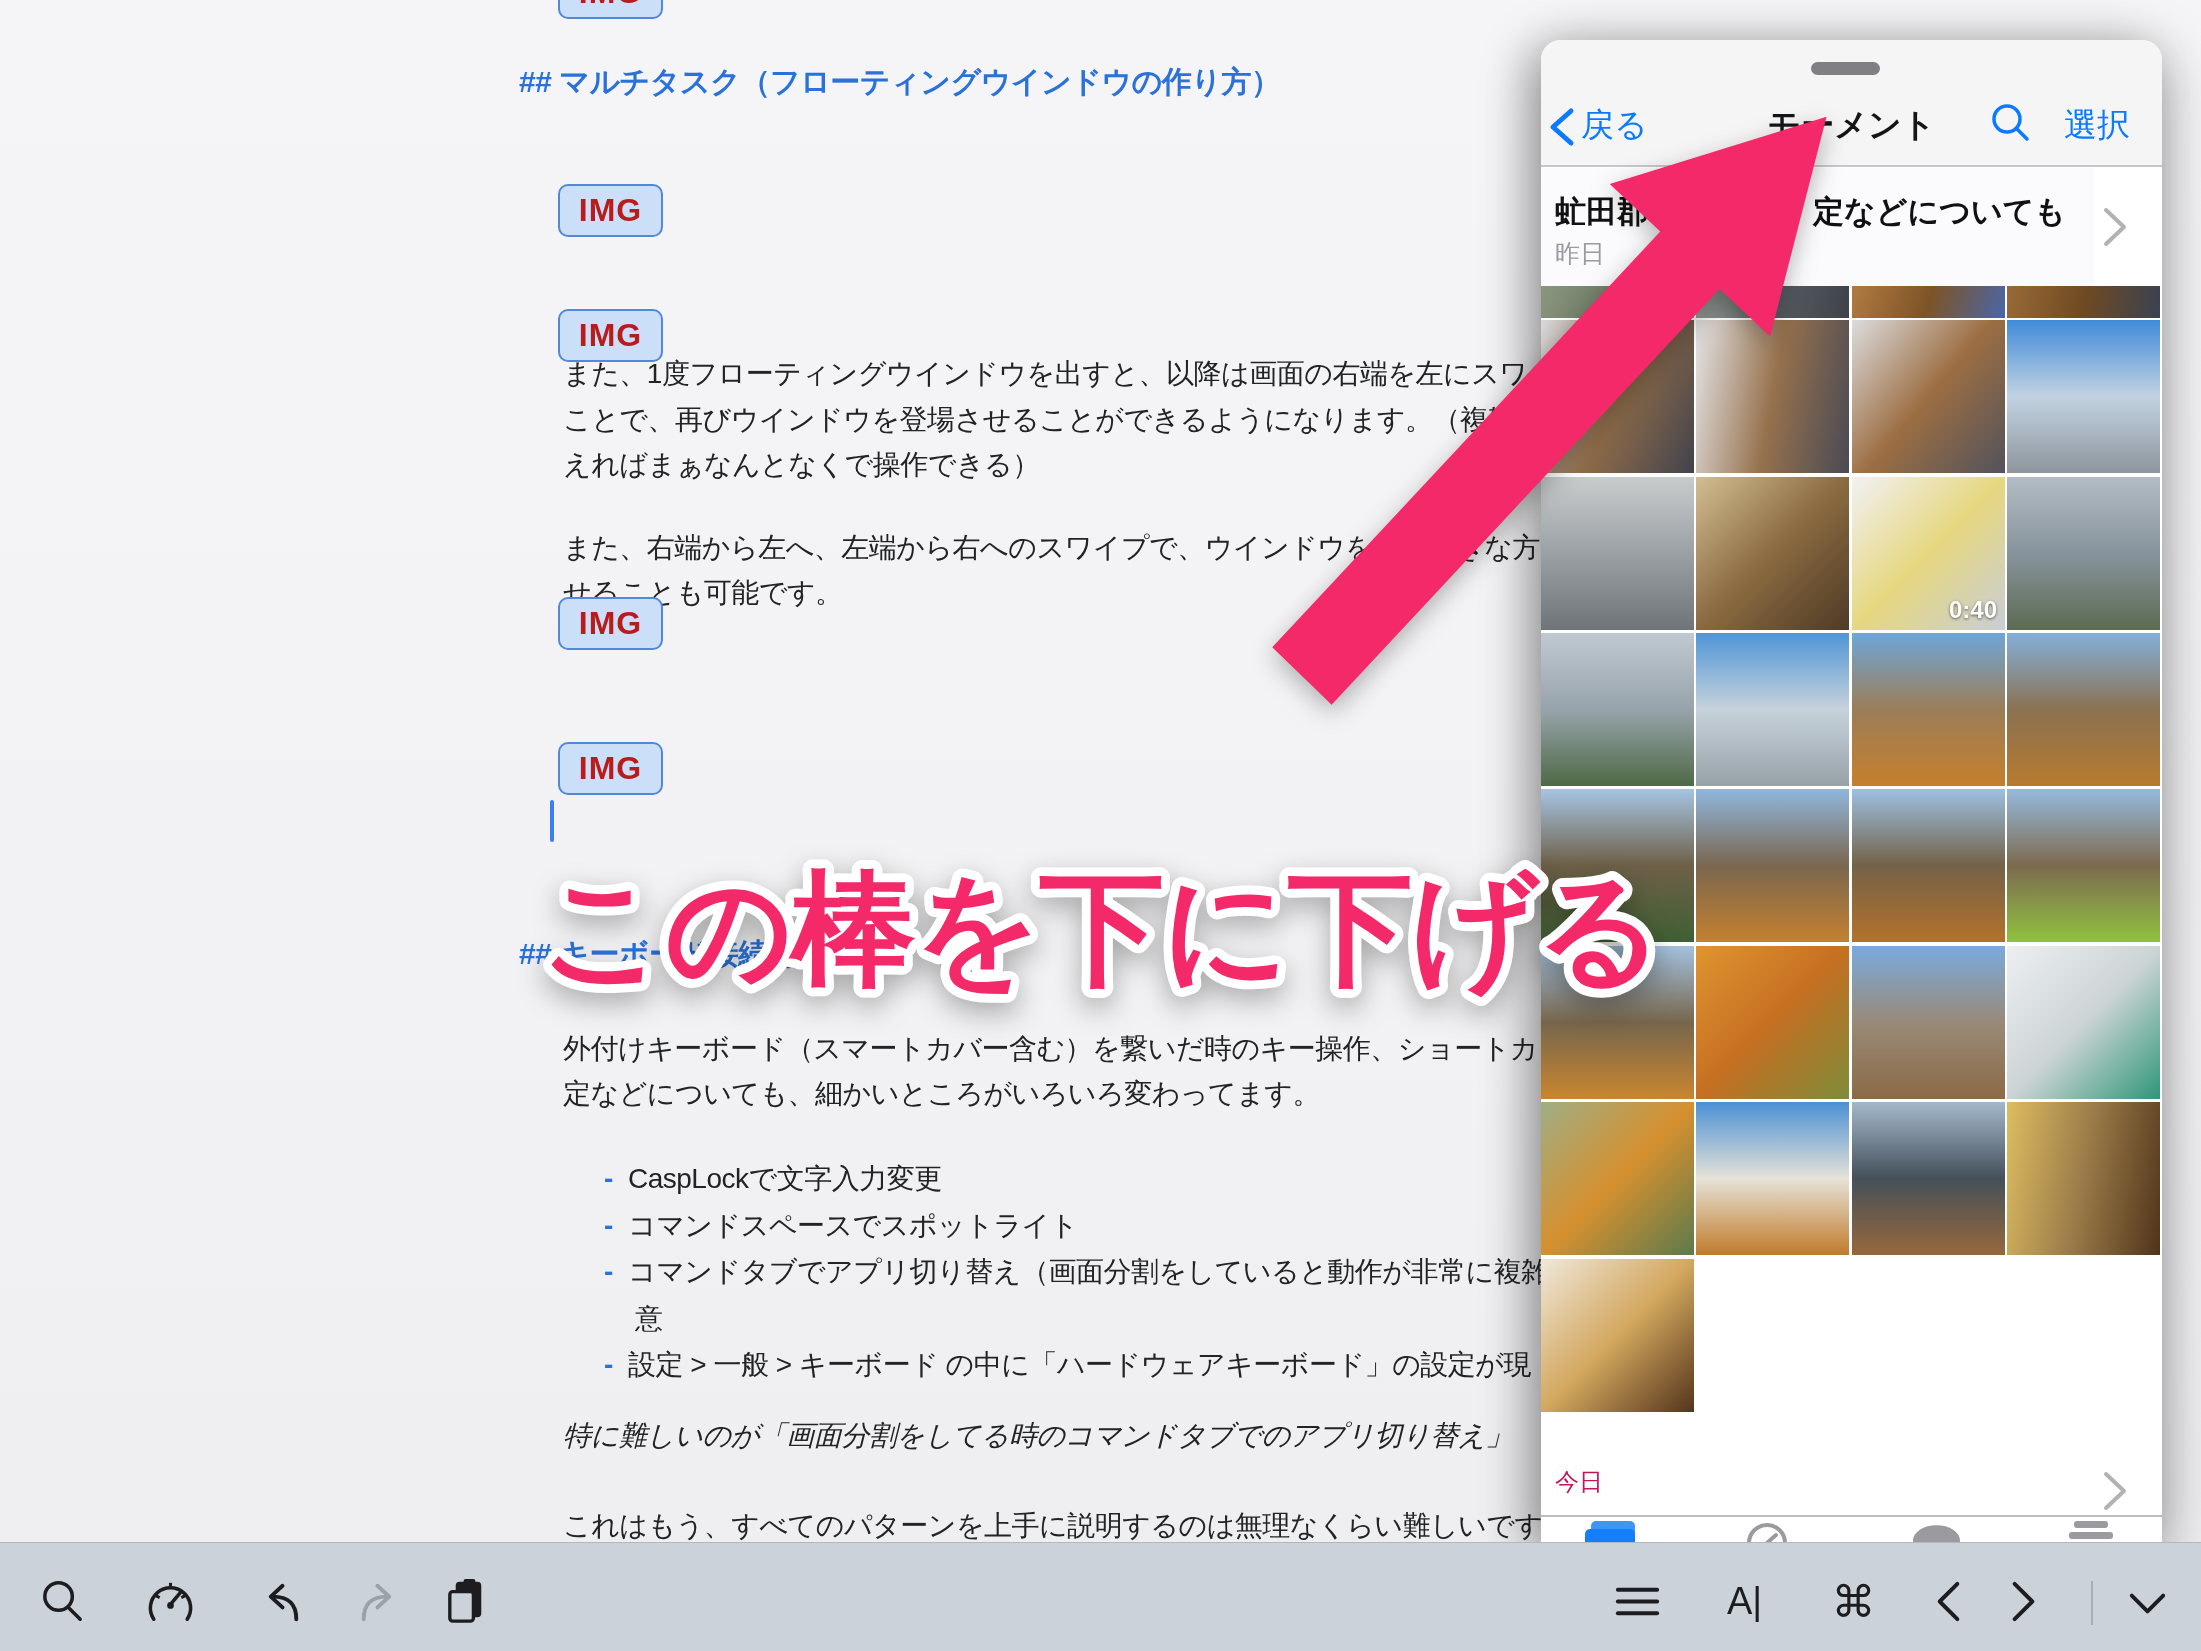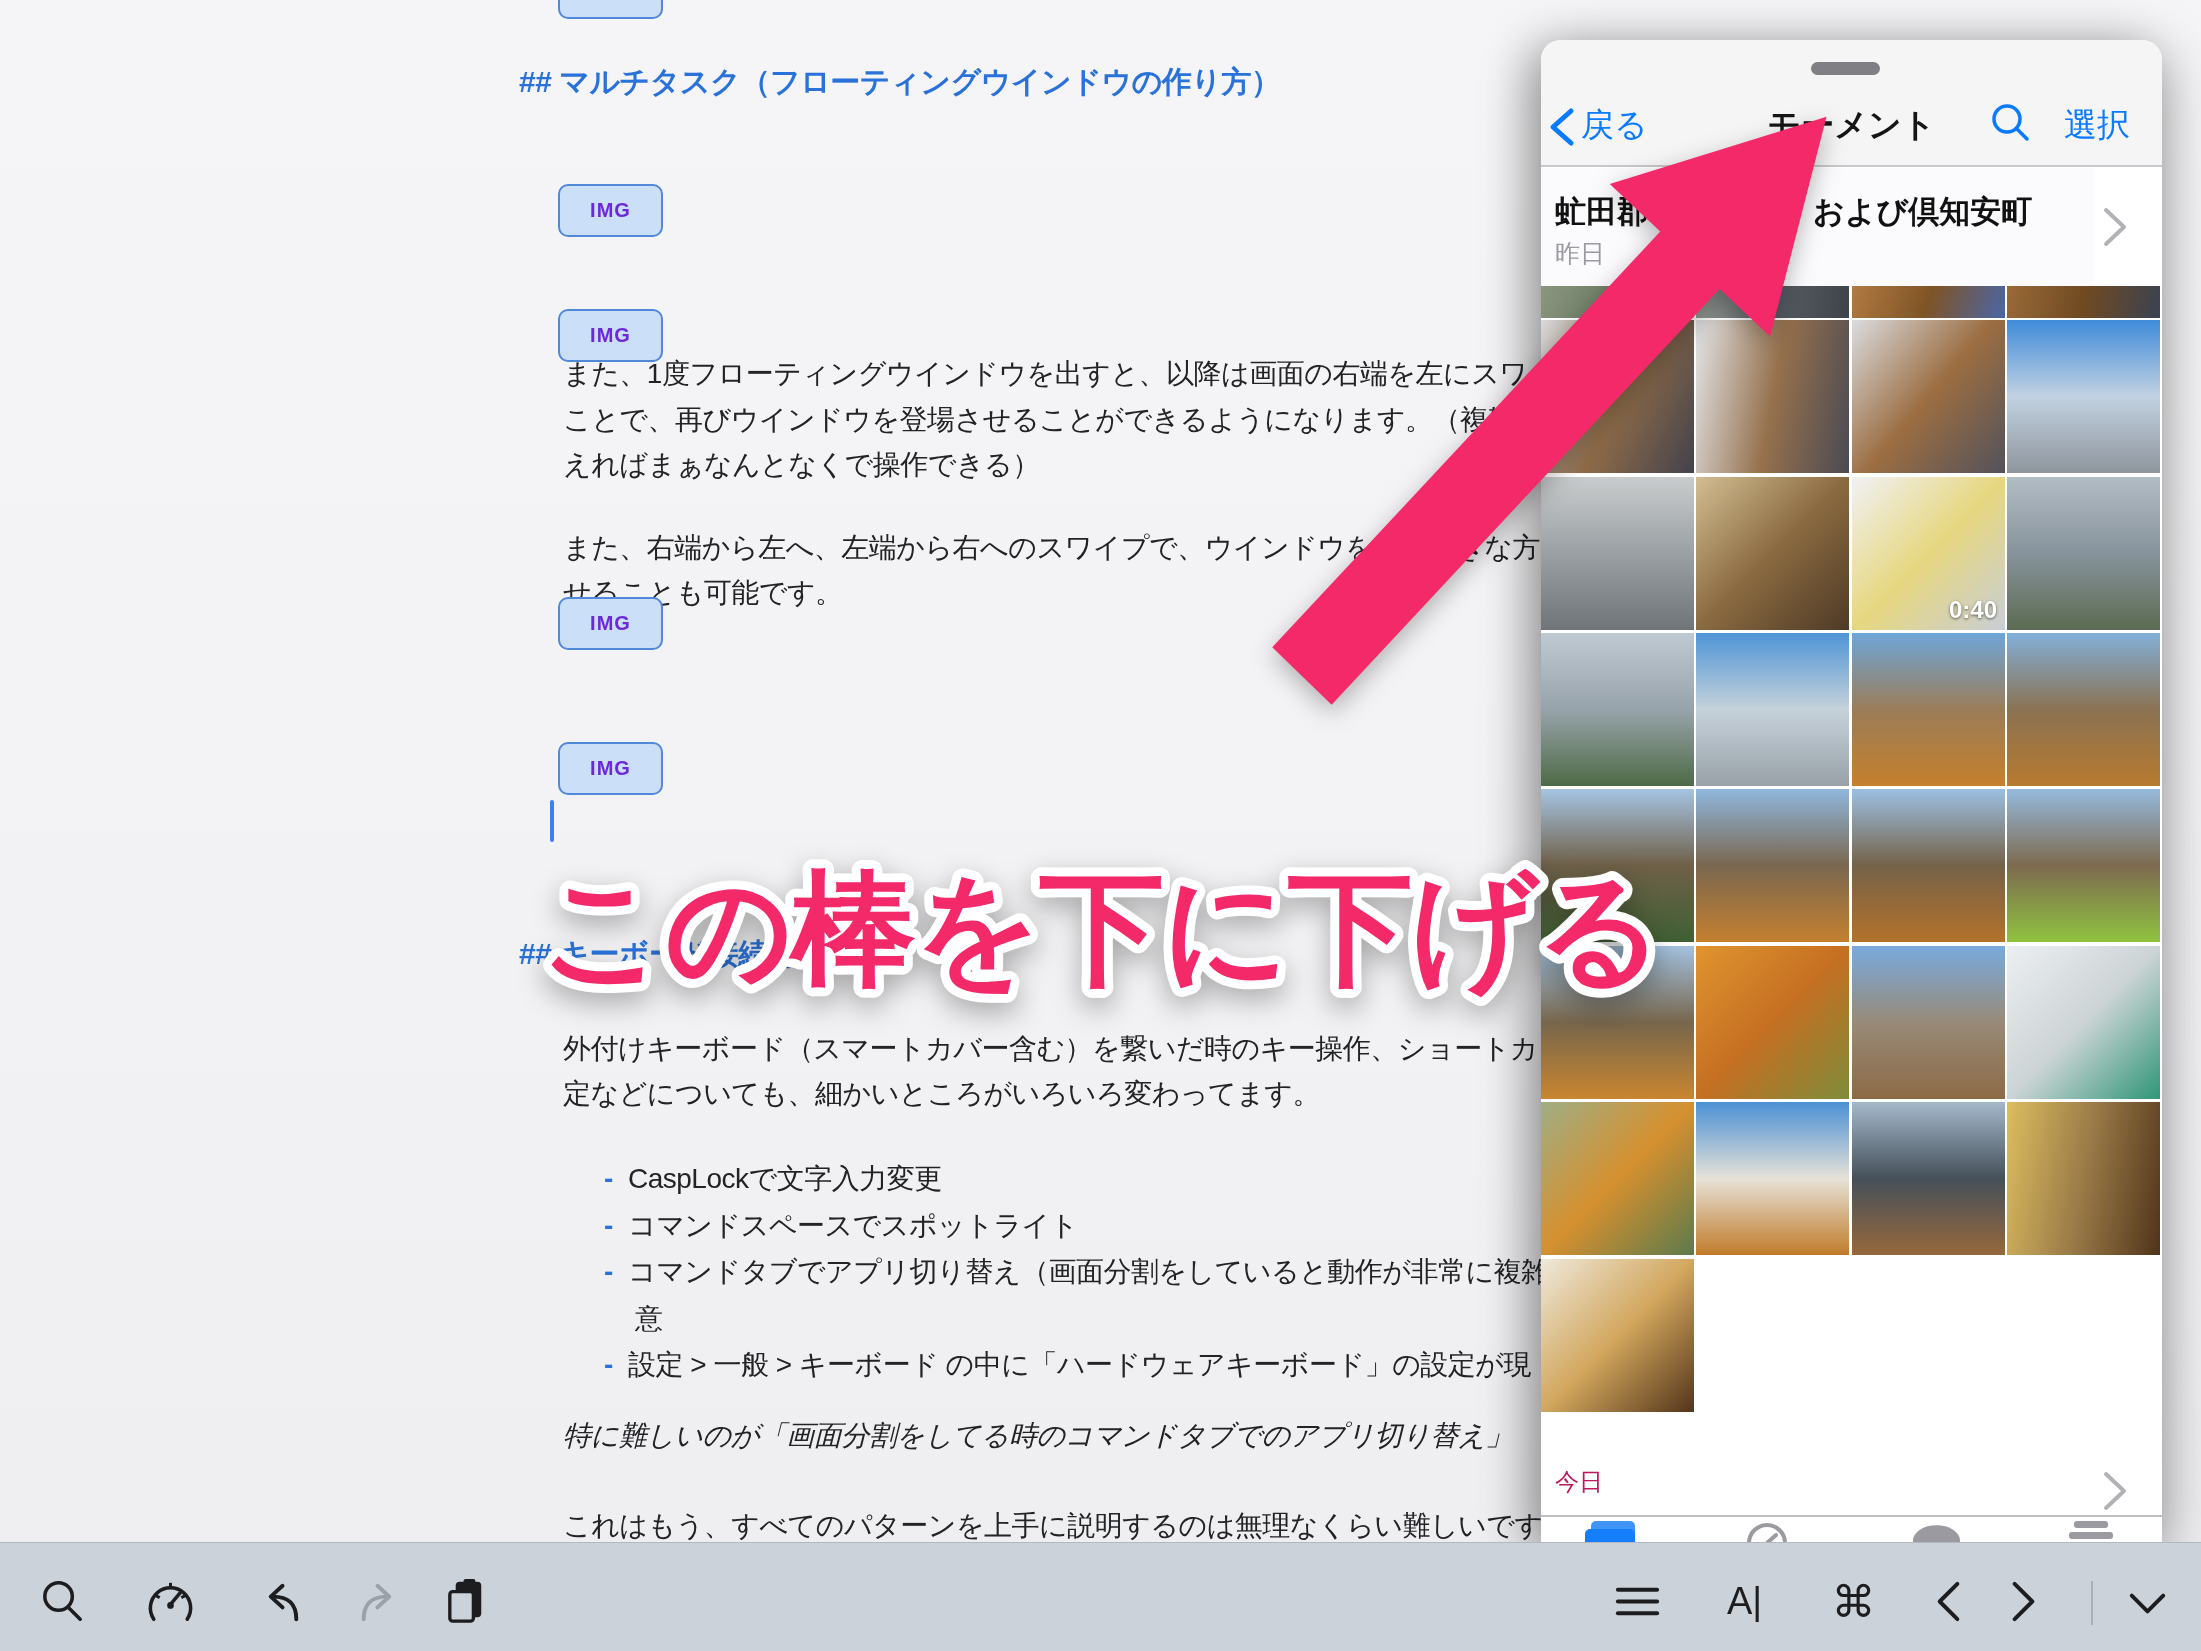--- a/index.html
+++ b/index.html
@@ -7,21 +7,21 @@
        font-family:"Liberation Sans","DejaVu Sans",sans-serif;
        background:linear-gradient(180deg,#f5f5f7 0%,#f2f2f4 60%,#eeeef1 100%);}
   .abs{position:absolute;}
   
   #doc{position:absolute;left:0;top:0;width:2202px;height:1651px;z-index:1;}
   .doc-line{position:absolute;white-space:pre;color:#222326;font-size:28px;line-height:34px;letter-spacing:-0.5px;}
   .doc-line.h{color:#2a72d9;font-weight:bold;font-size:30px;letter-spacing:-0.5px;}
   .doc-line.dash{color:#2a72d9;font-weight:bold;}
   .img-btn{position:absolute;width:105px;height:53px;background:#cbdff8;border:2px solid #5288d8;
            border-radius:10px;box-sizing:border-box;display:flex;align-items:center;justify-content:center;
-           color:#6d28d9;font-size:20px;font-weight:bold;letter-spacing:1px;}
+           color:#b91c1c;font-size:32px;font-weight:bold;letter-spacing:1px;}
   #caret{position:absolute;left:550px;top:800px;width:4px;height:42px;background:#3d7ef0;border-radius:2px;}
   
   #window{position:absolute;left:1541px;top:40px;width:621px;height:1503px;background:#ffffff;
           border-radius:20px 20px 0 0;z-index:10;overflow:hidden;
           box-shadow:0 14px 59px rgba(0,0,0,0.38),-14px 6px 44px rgba(0,0,0,0.18);}
   #win-header{position:absolute;left:0;top:0;width:621px;height:127px;background:#f5f5f6;}
   #grab-handle{position:absolute;left:270px;top:22px;width:69px;height:13px;border-radius:7px;background:#7f7f84;}
   .navtxt{position:absolute;top:63px;font-size:33px;color:#0a7aff;}
   #nav-title{position:absolute;top:63px;left:50%;transform:translateX(-50%);font-size:33px;font-weight:600;color:#151517;}
   .hairline{position:absolute;left:0;width:621px;height:2px;background:#c8c8cc;}
@@ -127,21 +127,21 @@
     <svg class="abs" style="left:447px;top:61px" width="44" height="44" viewBox="0 0 44 44">
       <circle cx="19" cy="18" r="13" fill="none" stroke="#0a7aff" stroke-width="3.5"></circle>
       <line x1="29" y1="28" x2="39" y2="38" stroke="#0a7aff" stroke-width="3.5" stroke-linecap="round"></line>
     </svg>
     <div class="navtxt" style="left:523px">選択</div>
     <div class="hairline" style="top:125px"></div>
   </div>
 
   <div id="loc-block">
     <div class="loc-title" style="left:14px">虻田郡</div>
-    <div class="loc-title" style="left:272px">および倶知安町</div>
+    <div class="loc-title" style="left:272px">定などについても</div>
     <div class="loc-sub">昨日</div>
     <svg class="abs" style="left:559px;top:36px" width="30" height="46" viewBox="0 0 30 46">
       <polyline class="chev" points="6,6 24,23 6,40" stroke="#8e8e93"></polyline>
     </svg>
   </div>
 
   <div id="today-row">今日</div>
   <svg class="abs" style="left:559px;top:1428px" width="30" height="46" viewBox="0 0 30 46">
     <polyline class="chev" points="6,6 24,23 6,40" stroke="#8e8e93"></polyline>
   </svg>

